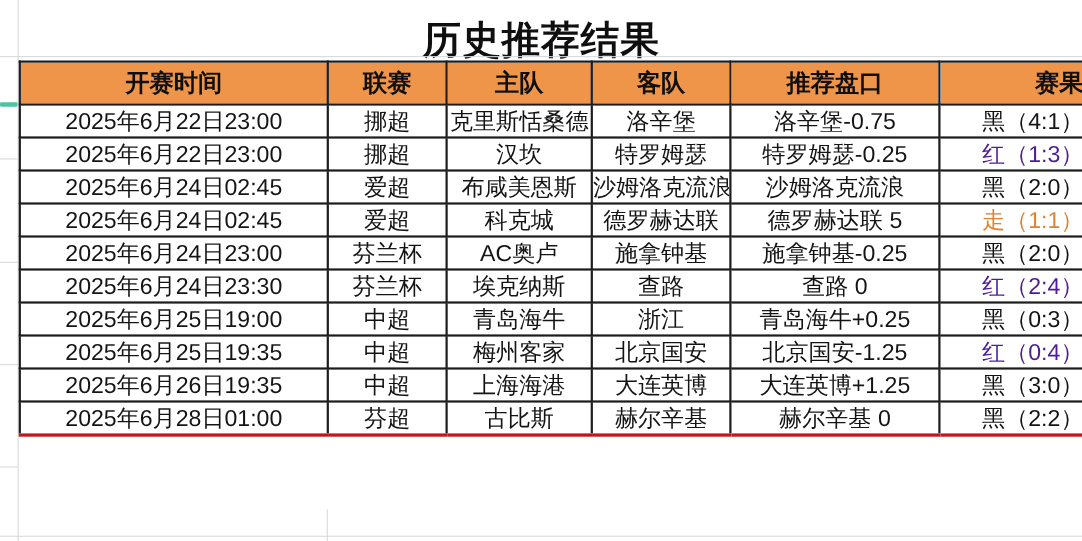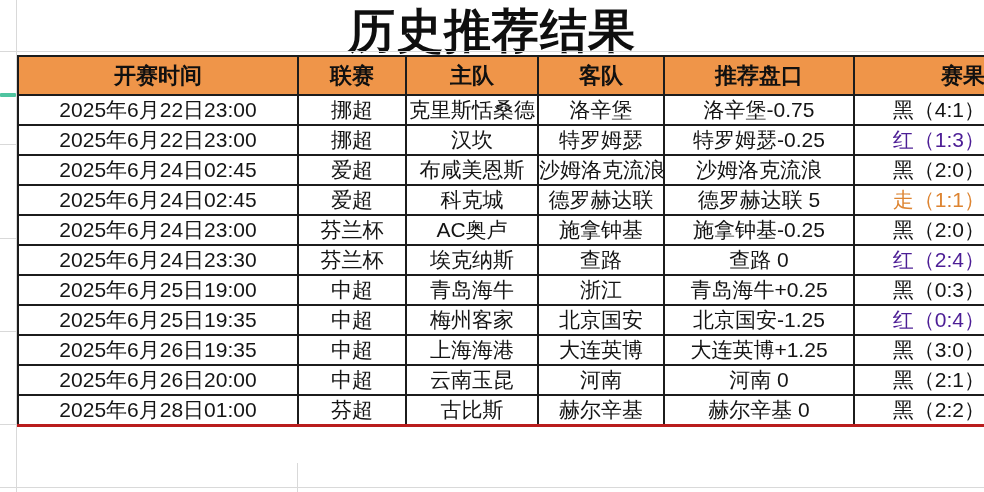--- a/index.html
+++ b/index.html
@@ -19,23 +19,23 @@
   .hline{position:absolute;left:0;height:1px;background:#d9d9d9;}
   .hline.full{width:984px;}
   .hline.short{width:16px;}
   .vline{position:absolute;top:463px;width:1px;height:29px;background:#d9d9d9;}
   .accent{
     position:absolute;left:0;top:93px;width:16px;height:4px;
     background:#4fc4a0;border-radius:1px;
   }
   
   .title{
-    position:absolute;top:0;left:0;width:100%;
+    position:absolute;top:13px;left:0;width:100%;
     text-align:center;
-    font-size:47px;font-weight:700;color:#0f0f0f;
+    font-size:35px;font-weight:700;color:#0f0f0f;
     letter-spacing:1px;
   }
   
   table{
     position:absolute;left:17px;top:55px;
     width:967px;
     border-collapse:collapse;table-layout:fixed;
     background:#ffffff;
   }
   th,td{
@@ -159,28 +159,20 @@
         </tr>
         <tr>
           <td>2025年6月26日19:35</td>
           <td>中超</td>
           <td>上海海港</td>
           <td>大连英博</td>
           <td>大连英博+1.25</td>
           <td class="result-black">黑（3:0）</td>
         </tr>
         <tr>
-          <td>2025年6月26日20:00</td>
-          <td>中超</td>
-          <td>云南玉昆</td>
-          <td>河南</td>
-          <td>河南 0</td>
-          <td class="result-black">黑（2:1）</td>
-        </tr>
-        <tr>
           <td>2025年6月28日01:00</td>
           <td>芬超</td>
           <td>古比斯</td>
           <td>赫尔辛基</td>
           <td>赫尔辛基 0</td>
           <td class="result-black">黑（2:2）</td>
         </tr>
       </tbody>
   </table>
 </div>

